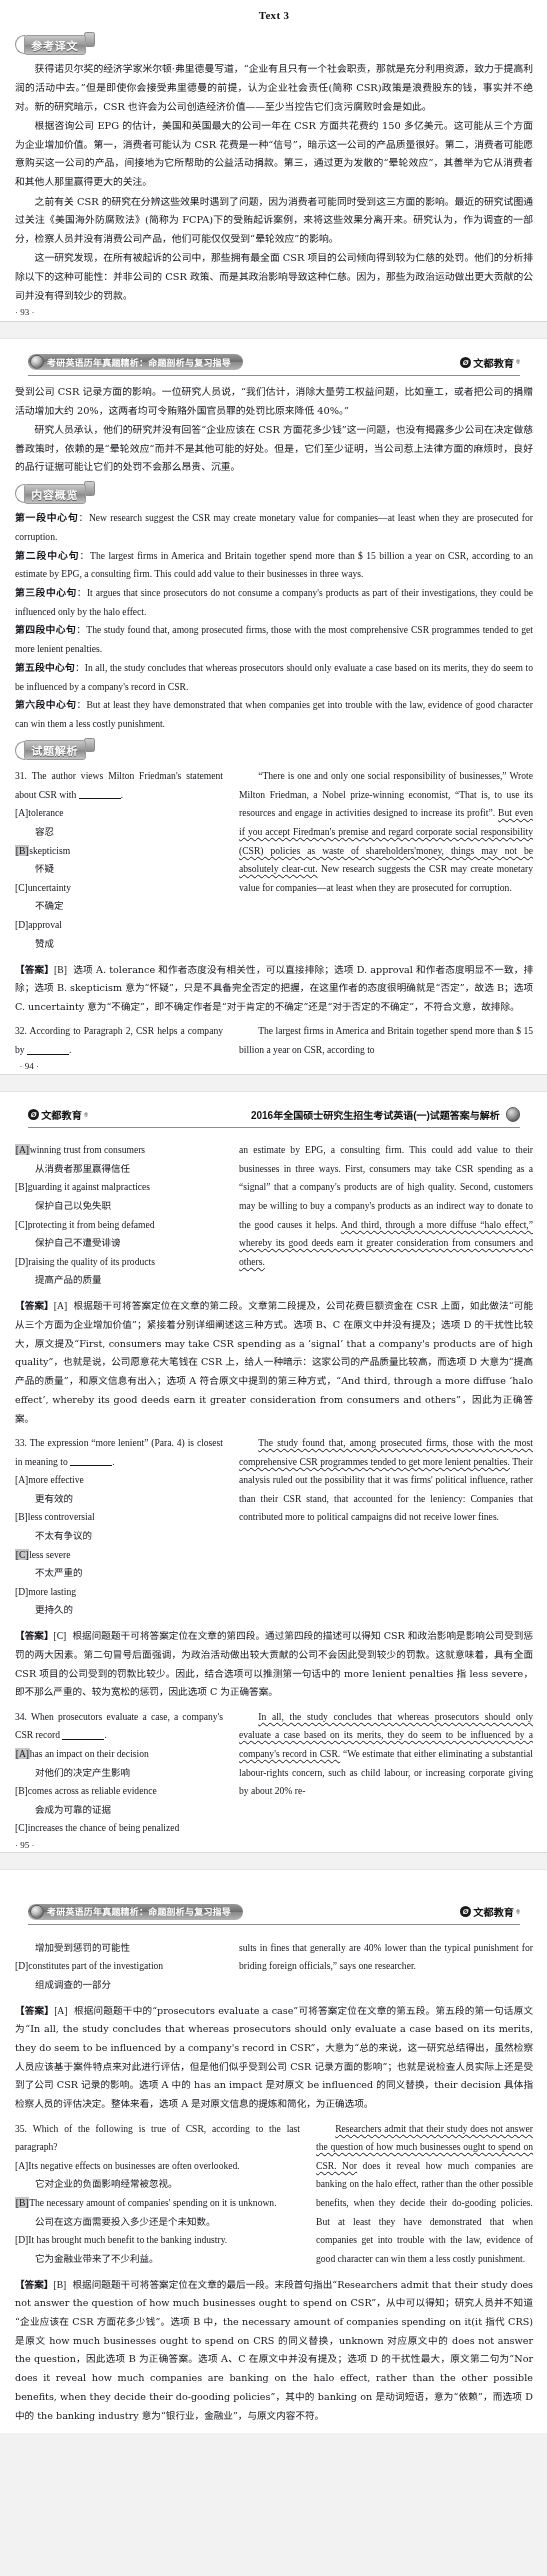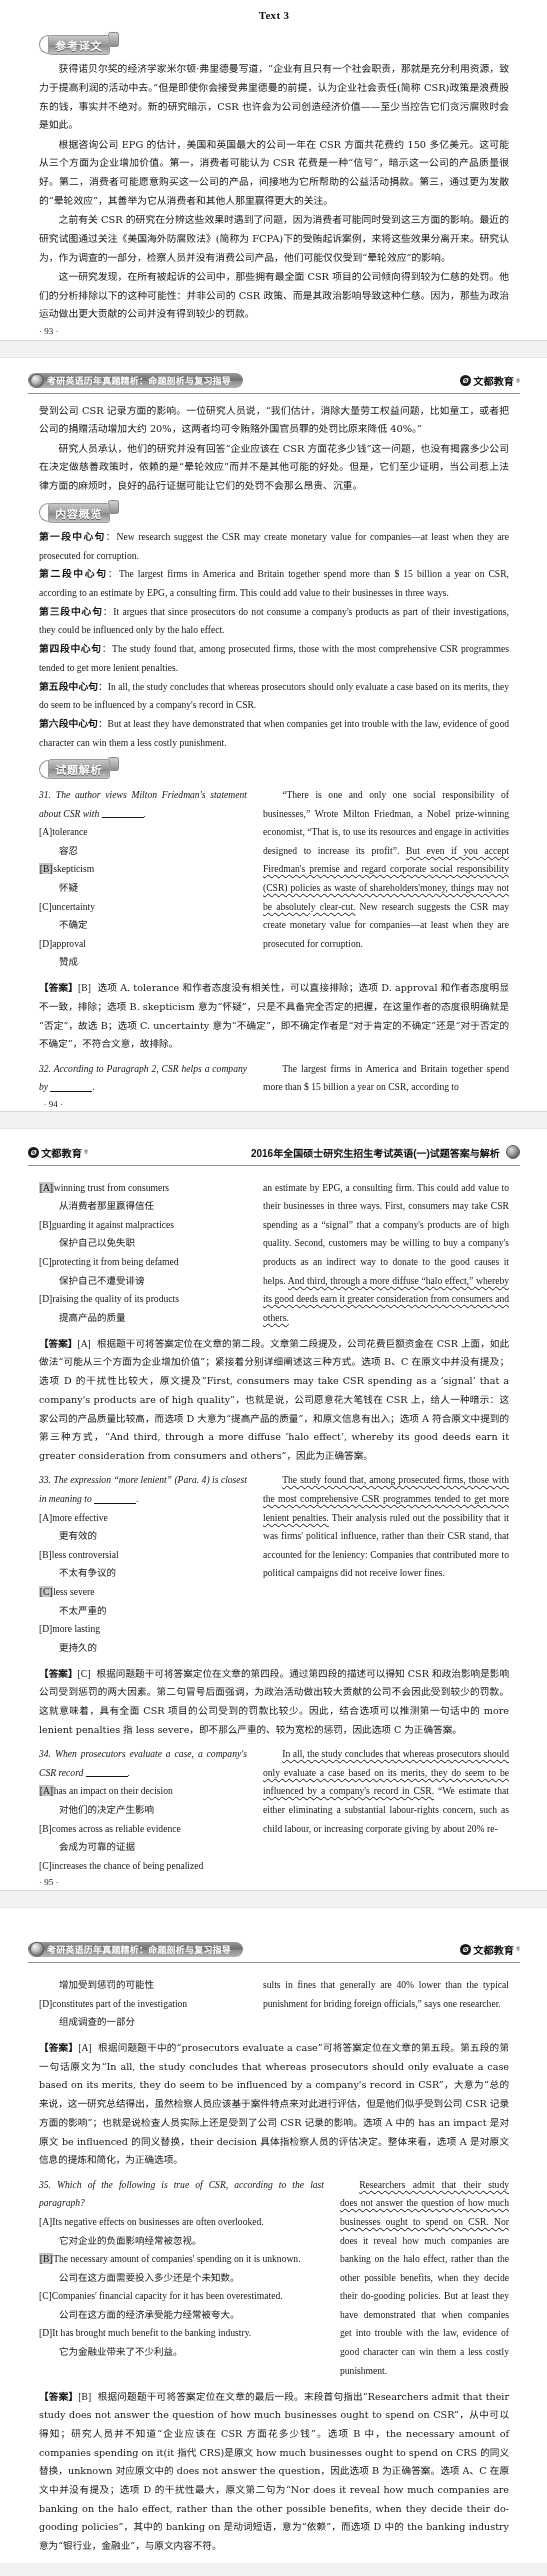--- a/index.html
+++ b/index.html
@@ -82,21 +82,21 @@
   .runhead .center-title{
     font-family:"Liberation Sans","DejaVu Sans",sans-serif;
     font-weight:bold;
     font-size:10px;
     color:#111;
     white-space:nowrap;
   }
 
   
   .body{
-    margin:0 39px;
+    margin:0 15px;
     padding-top:7.3px;
   }
   p.cn{
     margin:0 0 0.7px 0;
     font-size:9.8px;
     line-height:18.7px;
     color:#15151c;
     text-align:justify;
     text-justify:inter-ideograph;
     font-family:"DejaVu Serif","Liberation Serif",serif;
@@ -172,21 +172,20 @@
     margin-top:5.8px;
   }
   .qcol{flex:0 0 208px;}
   .qcol.wide{flex:0 0 285px;}
   .pcol{flex:1;}
   .qstem{
     font-size:9.6px;
     line-height:18.6px;
     color:#15151c;
     text-align:justify;
-    font-style:italic;
   }
   .qstem .blank{
     display:inline-block;
     width:42px;
     border-bottom:0.9px solid #15151c;
     vertical-align:-1.5px;
   }
   .opt{
     font-size:9.6px;
     line-height:18.6px;
@@ -510,24 +509,20 @@
           </div>
           <div class="opt">
             <span class="lbl">[A]</span><span>Its negative effects on businesses are often overlooked.</span>
             <span class="cn-gloss">它对企业的负面影响经常被忽视。</span>
           </div>
           <div class="opt">
             <span class="lbl hl">[B]</span><span>The necessary amount of companies' spending on it is unknown.</span>
             <span class="cn-gloss">公司在这方面需要投入多少还是个未知数。</span>
           </div>
           <div class="opt">
-            <span class="lbl">[C]</span><span>Companies' financial capacity for it has been overestimated.</span>
-            <span class="cn-gloss">公司在这方面的经济承受能力经常被夸大。</span>
-          </div>
-          <div class="opt">
             <span class="lbl">[D]</span><span>It has brought much benefit to the banking industry.</span>
             <span class="cn-gloss">它为金融业带来了不少利益。</span>
           </div>
         </div>
         <div class="pcol">
           <div class="passage"><span class="wavy">Researchers admit that their study does not answer the question of how much businesses ought to spend on CSR. Nor</span><span> does it reveal how much companies are banking on the halo effect, rather than the other possible benefits, when they decide their do-gooding policies. But at least they have demonstrated that when companies get into trouble with the law, evidence of good character can win them a less costly punishment.</span></div>
         </div>
       </div>
 
       <div class="answer">

